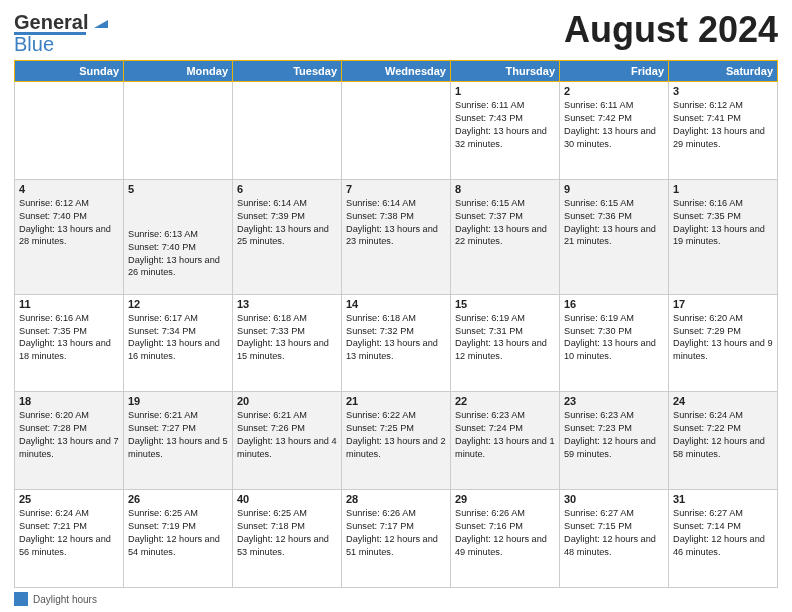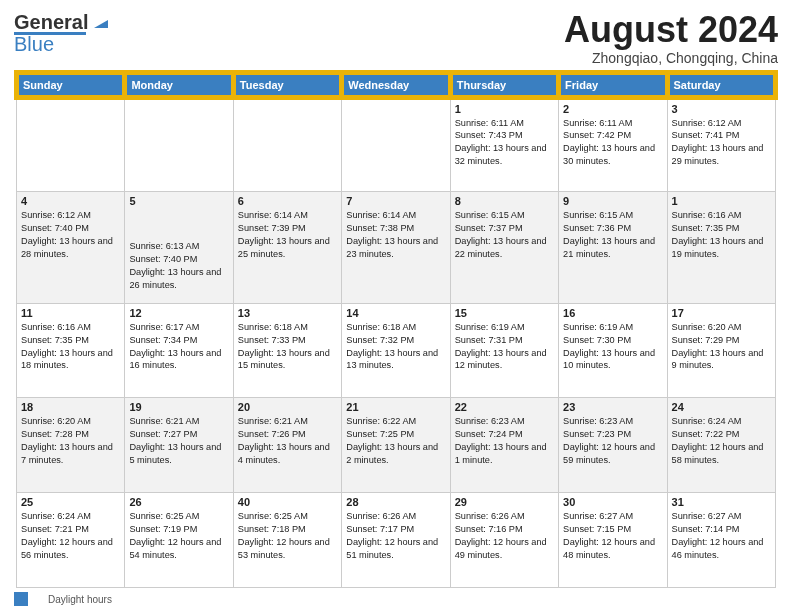--- a/index.html
+++ b/index.html
@@ -46,22 +46,22 @@
       border-collapse: collapse;
       flex: 1;
       table-layout: fixed;
     }
     .calendar-table thead tr th {
       background: #3a7fc1;
       color: #fff;
       font-size: 11px;
       font-weight: bold;
       padding: 4px 4px;
-      text-align: left;
-      border: 5px solid #eab308;
+      text-align: right;
+      border: 1px solid #eab308;
     }
     .calendar-table tbody tr td {
       border: 1px solid #ccc;
       vertical-align: top;
       padding: 3px 4px;
       font-size: 9.5px;
       color: #222;
       height: 88px;
       background: #fff;
     }
@@ -86,21 +86,21 @@
       display: flex;
       align-items: center;
       margin-top: 4px;
       font-size: 10px;
       color: #555;
       gap: 8px;
     }
     .legend-box {
       display: flex;
       align-items: center;
-      gap: 20px;
+      gap: 5px;
     }
     .legend-color {
       width: 14px;
       height: 14px;
       background: #3a7fc1;
       display: inline-block;
     }
   </style>
 </head>
 <body>
@@ -114,21 +114,20 @@
           <polygon points="4,18 18,10 18,18" fill="#3a7fc1"></polygon>
         </svg>
       </div>
       <div style="display:flex; align-items:center; gap:0;">
         <div style="height:3px; background:#3a7fc1; width:72px;"></div>
       </div>
       <span style="font-size:20px; font-weight:normal; color:#3a7fc1; margin-top:-2px;">Blue</span>
     </div>
     <div class="title-block">
       <div class="main-title">August 2024</div>
-      <div class="subtitle">Zhongqiao, Chongqing, China</div>
     </div>
   </div>
 
   <table class="calendar-table">
     <thead>
       <tr>
         <th>Sunday</th>
         <th>Monday</th>
         <th>Tuesday</th>
         <th>Wednesday</th>

